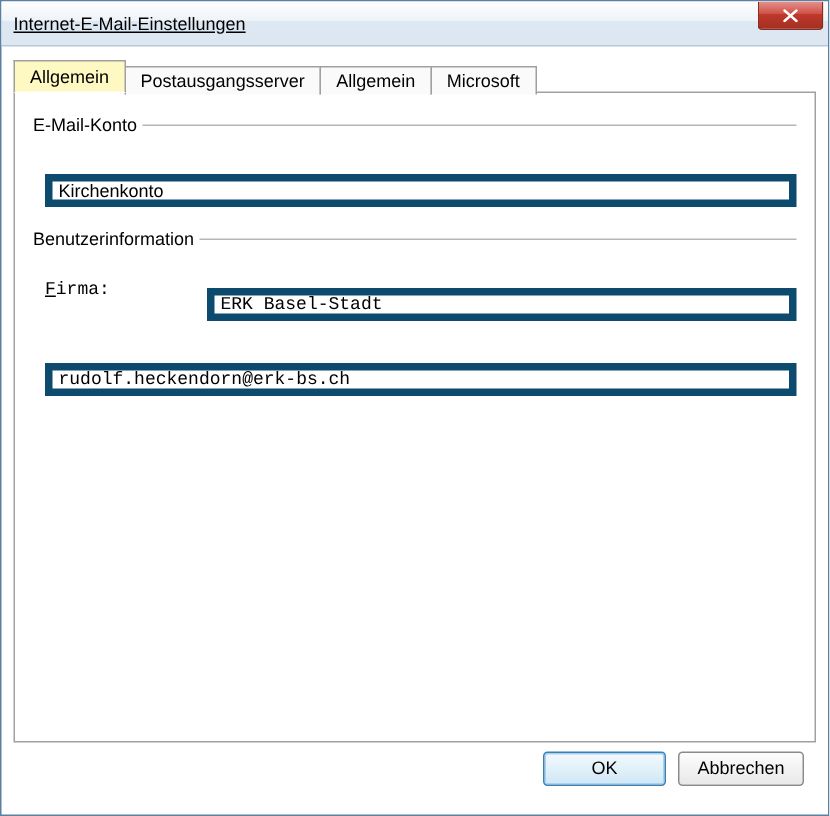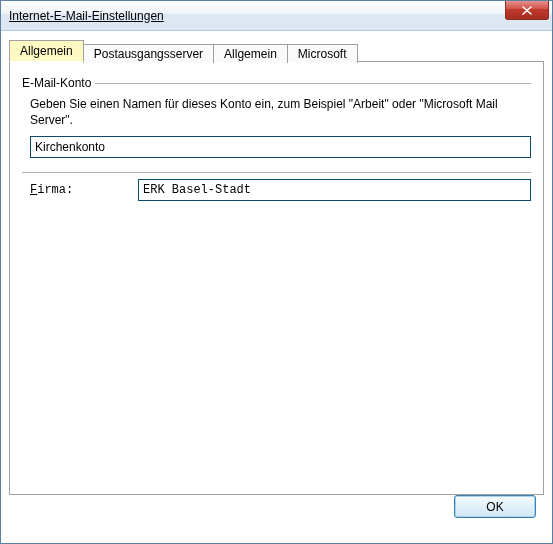--- a/index.html
+++ b/index.html
@@ -112,45 +112,46 @@
   .group-body {
     padding-left: 8px;
   }
   .desc {
     color: #000;
     margin-bottom: 8px;
     line-height: 1.35;
   }
   .text-input {
     width: 100%;
-    border: 1px solid #0c4a6e;
+    border: 5px solid #0c4a6e;
     padding: 3px 4px;
     font-family: inherit;
     font-size: 12px;
     height: 22px;
     background: #fff;
+    margin-top: 20px;
   }
   .row {
     display: flex;
     align-items: center;
     margin-bottom: 8px;
     font-family: Liberation Mono, monospace;
   }
   .row-label {
     width: 108px;
     color: #000;
   }
   .row-input {
     flex: 1;
   }
   .button-row {
     height: 40px;
     display: flex;
     justify-content: flex-end;
-    align-items: flex-start;
+    align-items: center;
     padding: 0 8px 6px 0;
     gap: 8px;
   }
   .btn {
     min-width: 82px;
     height: 23px;
     border: 1px solid #8a8a8a;
     border-radius: 3px;
     background: linear-gradient(to bottom, #fdfdfd, #e8e8e8);
     font-family: inherit;
@@ -186,40 +187,44 @@
     </div>
 
     <div class="tab-panel">
 
       <div class="group">
         <div class="group-header">
           <span class="group-title">E-Mail-Konto</span>
           <div class="group-line"></div>
         </div>
         <div class="group-body">
-          <div class="desc">Geben Sie einen Namen für dieses Konto ein, zum Beispiel "Arbeit" oder "Microsoft Mail Server".</div>
           <input type="text" class="text-input" value="Kirchenkonto" style="">
         </div>
       </div>
 
       <div class="group">
         <div class="group-header">
+          <span class="group-title">Benutzerinformation</span>
           <div class="group-line"></div>
         </div>
         <div class="group-body">
           <div class="row">
             <div class="row-label"><span style="text-decoration:underline">F</span><span>irma:</span></div>
             <div class="row-input">
               <input type="text" class="text-input" value="ERK Basel-Stadt" style="">
             </div>
           </div>
           <div class="row">
+            <div class="row-input">
+              <input type="text" class="text-input" value="rudolf.heckendorn@erk-bs.ch" style="">
+            </div>
           </div>
         </div>
       </div>
 
     </div>
 
     <div class="button-row">
       <button class="btn default"><span>OK</span></button>
+      <button class="btn"><span>Abbrechen</span></button>
     </div>
   </div>
 </div>
 
 </body></html>

